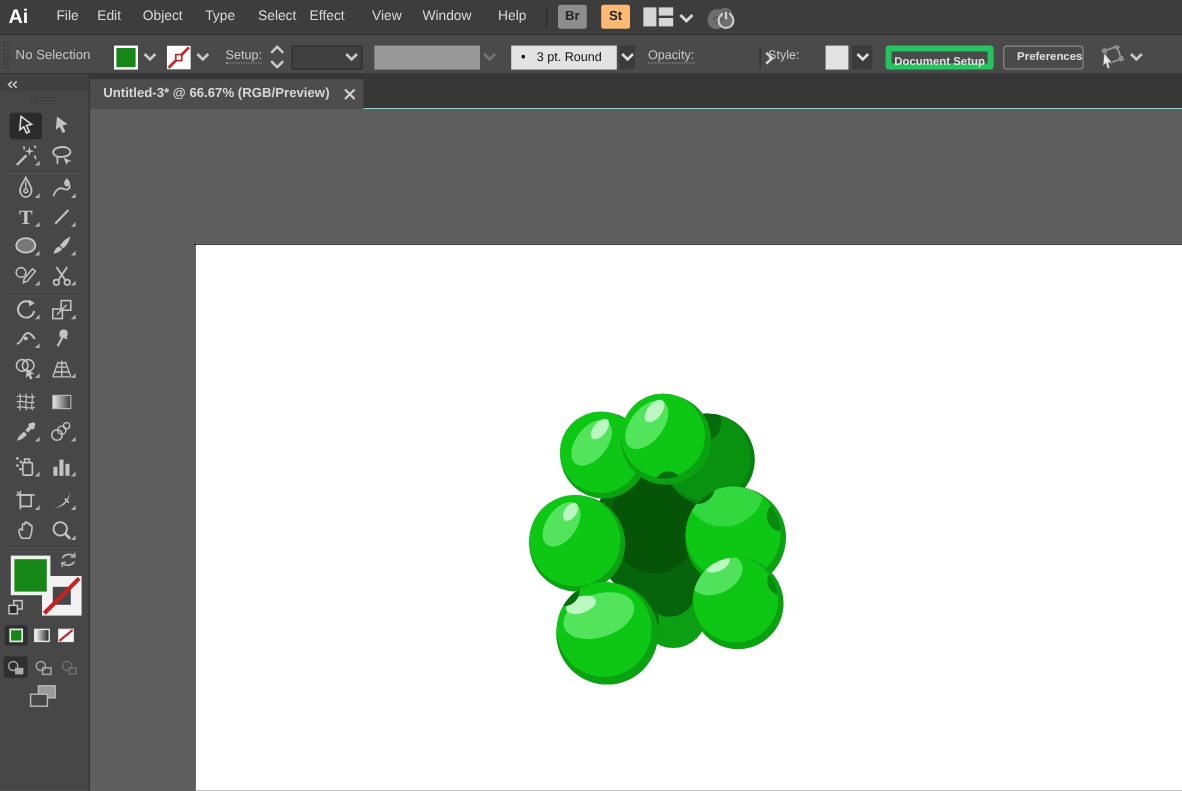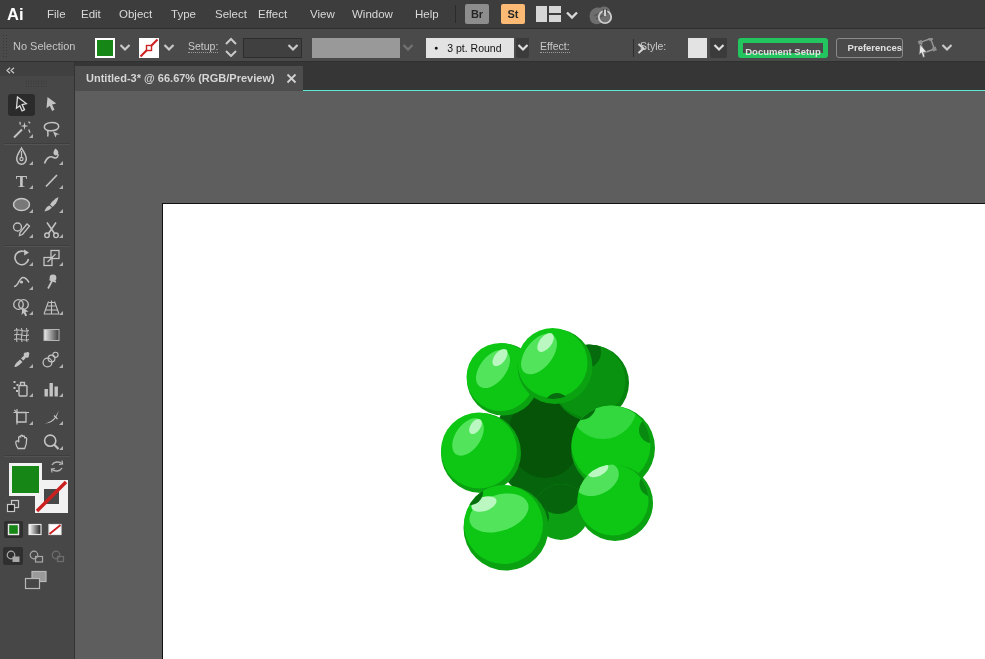--- a/index.html
+++ b/index.html
@@ -97,21 +97,21 @@
     <div class="fld" style="left:312px; width:88px; background:#999999;"></div>
     <svg class="fld" style="left:402px; top:15px;" width="12" height="8">
         <path d="M1.5 1 L6 5.5 L10.5 1" stroke="#737373" stroke-width="2.2" fill="none"></path>
       </svg>
 
     <div class="fld" style="left:426px; width:88px; background:#e3e3e3; color:#111; font-size:10.5px; line-height:20px;"><span style="margin-left:8px; font-size:7px; vertical-align:2px;">●</span><span style="margin-left:9px;">3 pt. Round</span></div>
     <div class="fld" style="left:516px; width:13px; background:#3b3b3b; border-radius:0 0 2px 2px;"></div>
     <svg class="fld" style="left:517px; top:15px;" width="12" height="8">
         <path d="M1.5 1 L6 5.5 L10.5 1" stroke="#dedede" stroke-width="2.2" fill="none"></path>
       </svg>
-    <div class="clabel dotted" style="left:540px;">Effect:</div>
+    <div class="clabel dotted" style="left:540px;">Opacity:</div>
     <div class="fld" style="left:583px; width:66px; background:#404040; border:1px solid #2d2d2d; color:#dedede; font-size:11px; line-height:19px; padding-left:5px;margin-top:28px;">100%</div>
     <div class="fld" style="left:633px; top:10px; width:1px; height:18px; background:#2d2d2d;"></div>
     <svg class="fld" style="left:637px; top:14px;" width="9" height="12">
         <path d="M1.5 1 L6.5 5.5 L1.5 10" stroke="#d6d6d6" stroke-width="2" fill="none"></path>
       </svg>
     <div class="clabel" style="left:640px;">Style:</div>
     <div class="fld" style="left:688px; width:19px; background:#e3e3e3;"></div>
     <div class="fld" style="left:710px; width:17px; background:#3b3b3b; border-radius:0 0 2px 2px;"></div>
     <svg class="fld" style="left:713px; top:15px;" width="12" height="8">
         <path d="M1.5 1 L6 5.5 L10.5 1" stroke="#dedede" stroke-width="2.2" fill="none"></path>

